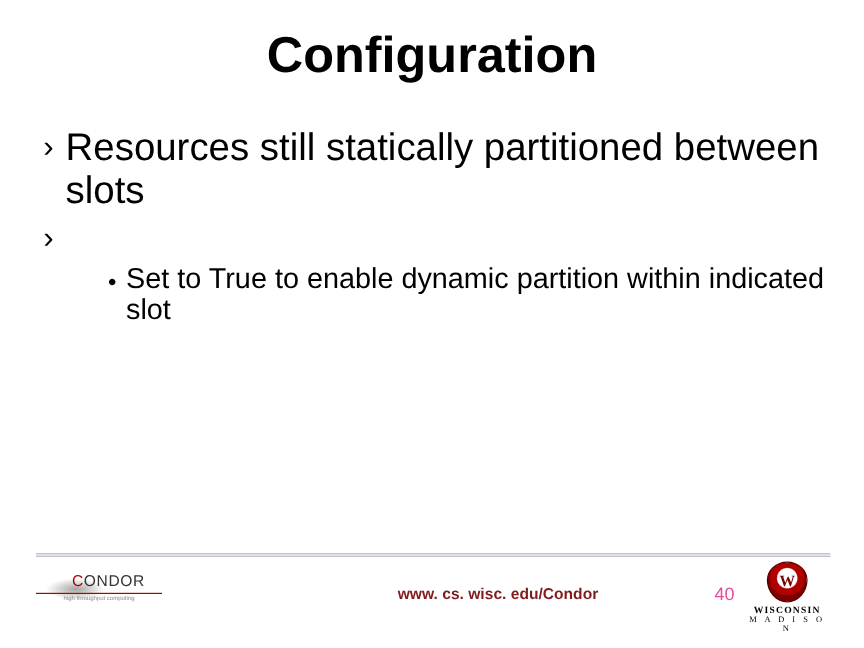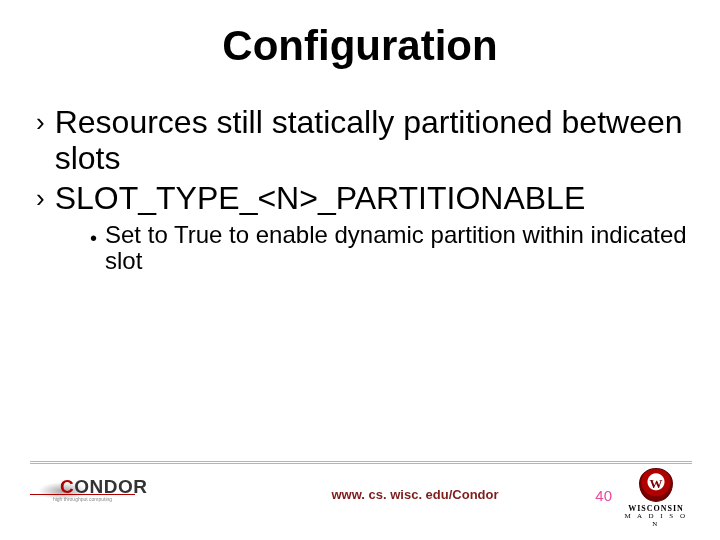--- a/index.html
+++ b/index.html
@@ -72,22 +72,22 @@
   .logo-left .shadow {
     position: absolute;
     left: 8px; top: 10px;
     width: 50px; height: 18px;
     background: radial-gradient(ellipse at center, rgba(0,0,0,0.35), rgba(0,0,0,0) 70%);
   }
   .logo-left .word {
     position: absolute;
     left: 30px; top: 4px;
     font-family: Arial, sans-serif;
-    font-weight: bold;
-    font-size: 19px;
+    font-weight: normal;
+    font-size: 13px;
     letter-spacing: 0.5px;
   }
   .logo-left .word .c1 { color: #b00000; }
   .logo-left .word .c2 { color: #333; }
   .logo-left .tag {
     position: absolute;
     left: 0; top: 22px;
     width: 105px;
     border-top: 1px solid #b00000;
     font-size: 5px;
@@ -160,21 +160,20 @@
 
 <div class="title">Configuration</div>
 
 <div class="content">
   <div class="b1">
     <span class="mk">›</span>
     <span class="txt">Resources still statically partitioned between slots</span>
   </div>
   <div class="b1">
     <span class="mk">›</span>
-    <span class="txt">SLOT_TYPE_&lt;N&gt;_PARTITIONABLE</span>
   </div>
   <div class="b2">
     <span class="mk">•</span>
     <span class="txt">Set to True to enable dynamic partition within indicated slot</span>
   </div>
 </div>
 
 <div class="footer-bar"></div>
 
 <div class="logo-left">

